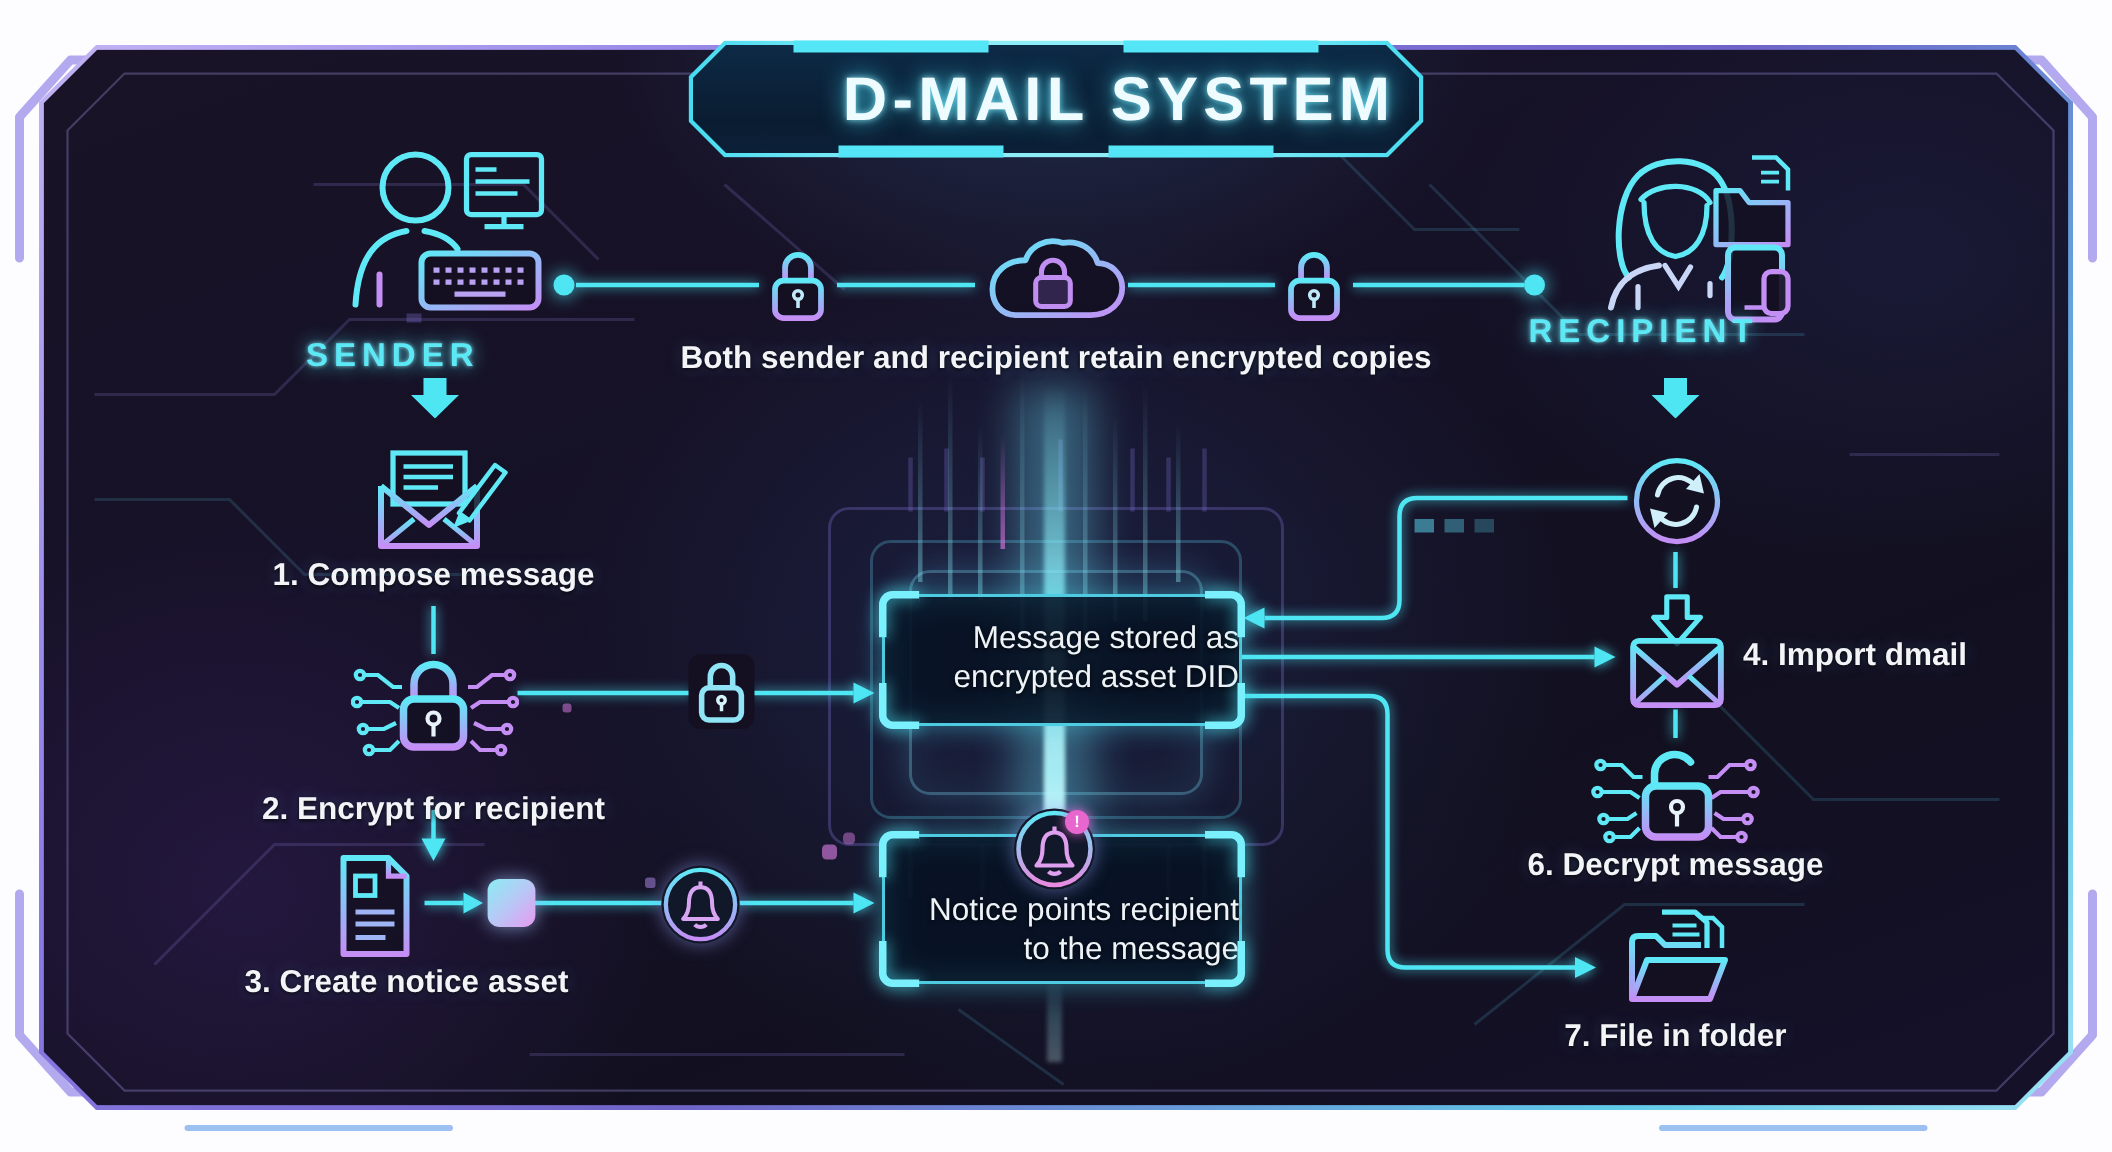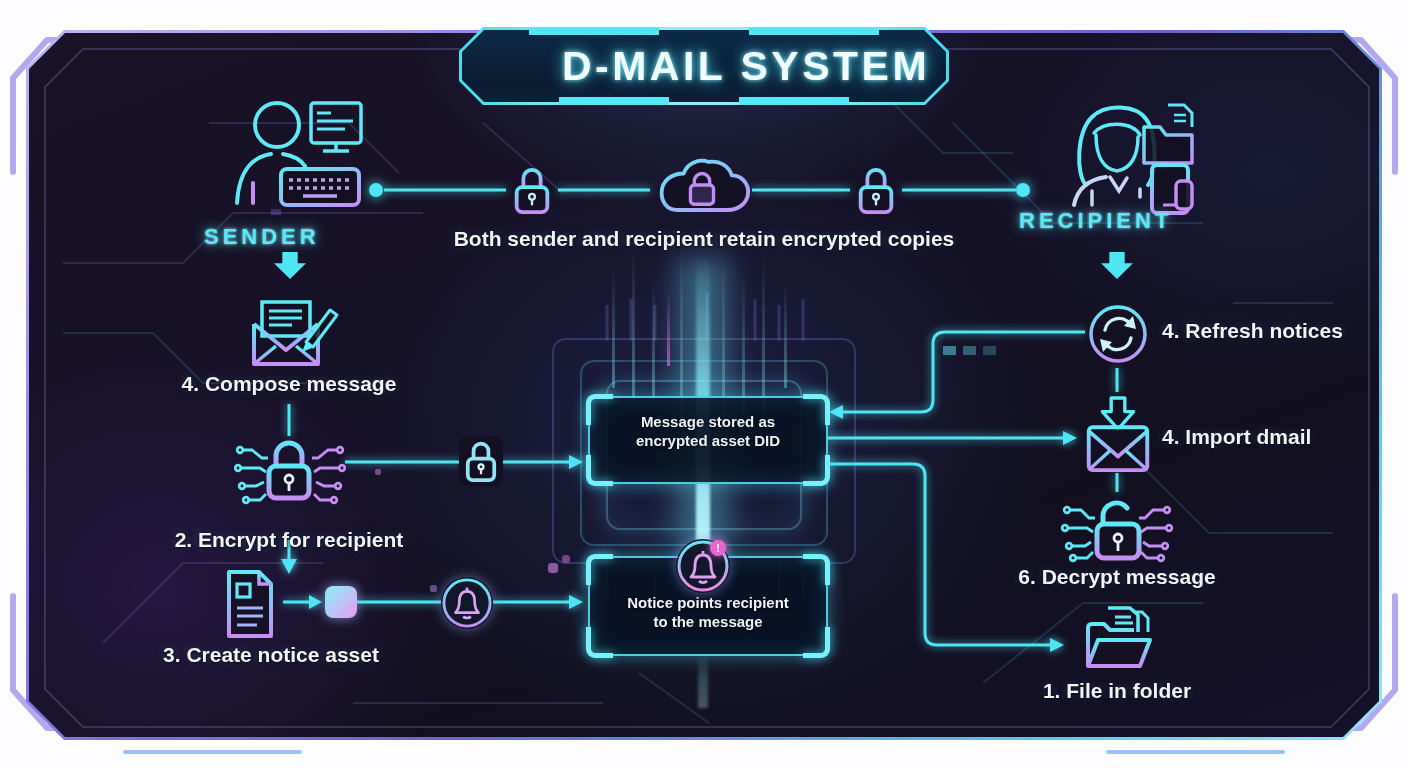--- a/index.html
+++ b/index.html
@@ -52,22 +52,22 @@
   .seclabel{color:#5ce8f5;font-weight:700;font-size:22px;letter-spacing:4px;z-index:4;
     text-shadow:0 0 12px rgba(80,230,245,.85),0 0 3px rgba(160,245,255,.8);}
   .steplabel{color:#f2f4f7;font-weight:700;font-size:21px;z-index:4;white-space:nowrap;
     text-shadow:0 1px 3px rgba(0,0,0,.85),0 0 10px rgba(120,190,255,.25);}
   .center{text-align:center}
   .caption{color:#f2f4f7;font-weight:700;font-size:21px;text-align:center;z-index:4;
     text-shadow:0 1px 3px rgba(0,0,0,.85),0 0 10px rgba(120,190,255,.25);}
   
   .gbox{background:rgba(8,18,36,.92);border:2px solid rgba(86,224,245,.9);border-radius:10px;z-index:4;
     box-shadow:0 0 18px rgba(73,223,242,.45),inset 0 0 26px rgba(73,223,242,.14);}
-  .gbox .txt{position:absolute;left:0;right:0;color:#eef3f8;font-weight:700;font-size:15px;line-height:1.26;
-    text-align:center;white-space:pre-line;text-shadow:0 1px 3px rgba(0,0,0,.8);}
+  .gbox .txt{position:absolute;left:0;right:0;color:#eef3f8;font-weight:400;font-size:21px;line-height:1.26;
+    text-align:right;white-space:pre-line;text-shadow:0 1px 3px rgba(0,0,0,.8);}
   .br{position:absolute;width:22px;height:26px;border:0 solid #79f0fb;z-index:5;
     filter:drop-shadow(0 0 5px rgba(79,230,244,.8));}
   .br.tl{left:-4px;top:-4px;border-left-width:5px;border-top-width:5px;border-top-left-radius:9px}
   .br.tr{right:-4px;top:-4px;border-right-width:5px;border-top-width:5px;border-top-right-radius:9px}
   .br.bl{left:-4px;bottom:-4px;border-left-width:5px;border-bottom-width:5px;border-bottom-left-radius:9px}
   .br.brc{right:-4px;bottom:-4px;border-right-width:5px;border-bottom-width:5px;border-bottom-right-radius:9px}
   
   #banner{position:absolute;left:459px;top:27px;width:490px;height:78px;z-index:6;
     clip-path:polygon(24px 0,calc(100% - 24px) 0,100% 24px,100% calc(100% - 24px),calc(100% - 24px) 100%,24px 100%,0 calc(100% - 24px),0 24px);
     background:linear-gradient(90deg,#46dbf0,#8deef8 30%,#8deef8 70%,#46dbf0);
@@ -273,21 +273,21 @@
 
   <svg class="abs ct" style="left:248px;top:294px" width="92" height="76" viewBox="0 0 92 76">
     <rect x="14" y="8" width="48" height="34" fill="rgba(20,16,34,.8)" stroke="#5fe9f6" stroke-width="3.5"></rect>
     <path d="M21,17 H54 M21,24 H54 M21,31 H44" stroke="#5fe9f6" stroke-width="3"></path>
     <path d="M6,30 V70 H70 V30" fill="none" stroke="url(#gCP)" stroke-width="4" stroke-linejoin="round"></path>
     <path d="M6,30 L38,56 L70,30" fill="none" stroke="url(#gCP)" stroke-width="4" stroke-linejoin="round"></path>
     <path d="M6,70 L28,52 M70,70 L48,52" stroke="url(#gCP)" stroke-width="3.5"></path>
     <path d="M58,48 L82,16 L89,21 L65,53 Z" fill="rgba(20,16,34,.8)" stroke="#5fe9f6" stroke-width="3" stroke-linejoin="round"></path>
     <path d="M58,48 L54,58 L64,54 Z" fill="#5fe9f6"></path>
   </svg>
-  <div class="abs steplabel center" style="left:159px;top:372px;width:260px">4. Compose message</div>
+  <div class="abs steplabel center" style="left:159px;top:372px;width:260px">1. Compose message</div>
 
   <svg class="abs ct" style="left:234px;top:436px" width="112" height="74" viewBox="0 0 112 74">
     <g stroke="#5fe9f6" stroke-width="2.8" fill="none">
       <path d="M8,14 H18 L28,22 H34"></path>
         <circle cx="6" cy="14" r="2.8"></circle>
       <path d="M6,32 H26 L32,36"></path>
         <circle cx="4" cy="32" r="2.8"></circle>
       <path d="M10,50 H22 L30,46"></path>
         <circle cx="8" cy="50" r="2.8"></circle>
       <path d="M14,64 H26 L32,58"></path>
@@ -362,21 +362,20 @@
     <span class="badge">!</span>
   </div>
 
   <svg class="abs ct" style="left:1087px;top:303px" width="62" height="62" viewBox="0 0 62 62">
     <circle cx="31" cy="31" r="27" fill="rgba(20,16,34,.6)" stroke="url(#gCP)" stroke-width="3.5"></circle>
     <path d="M18,27 A14,14 0 0 1 43,21" fill="none" stroke="#cfeffa" stroke-width="3.4" stroke-linecap="round"></path>
     <polygon points="46,13 49,26 37,23" fill="#cfeffa"></polygon>
     <path d="M44,35 A14,14 0 0 1 19,41" fill="none" stroke="#cfeffa" stroke-width="3.4" stroke-linecap="round"></path>
     <polygon points="16,49 13,36 25,39" fill="#cfeffa"></polygon>
   </svg>
-  <div class="abs steplabel" style="left:1162px;top:319px">4. Refresh notices</div>
 
   <svg class="abs ct" style="left:1082px;top:396px" width="72" height="78" viewBox="0 0 72 80">
     <path d="M29,2 H43 V16 H52 L36,34 L20,16 H29 Z" fill="none" stroke="#5fe9f6" stroke-width="3.5" stroke-linejoin="round"></path>
     <rect x="6" y="32" width="60" height="44" rx="4" fill="rgba(20,16,34,.8)" stroke="url(#gCP)" stroke-width="4"></rect>
     <path d="M6,36 L36,62 L66,36" fill="none" stroke="url(#gCP)" stroke-width="4" stroke-linejoin="round"></path>
     <path d="M6,76 L28,56 M66,76 L44,56" stroke="url(#gCP)" stroke-width="3.5"></path>
   </svg>
   <div class="abs steplabel" style="left:1162px;top:425px">4. Import dmail</div>
 
   <svg class="abs ct" style="left:1057px;top:496px" width="120" height="70" viewBox="0 0 120 70">
@@ -407,15 +406,15 @@
   </svg>
   <div class="abs steplabel center" style="left:987px;top:565px;width:260px">6. Decrypt message</div>
 
   <svg class="abs ct" style="left:1080px;top:604px" width="78" height="74" viewBox="0 0 78 74">
     <path d="M54,8 H62 L68,14 V28" fill="none" stroke="#5fe9f6" stroke-width="3"></path>
     <path d="M28,4 H50 L58,11 V28" fill="rgba(20,16,34,.8)" stroke="#5fe9f6" stroke-width="3.5" stroke-linejoin="round"></path>
     <path d="M35,13 H51 M35,19 H53" stroke="#5fe9f6" stroke-width="2.8"></path>
     <path d="M8,62 V24 Q8,20 12,20 H24 L30,26 H54" fill="none" stroke="url(#gCP)" stroke-width="4" stroke-linejoin="round"></path>
     <path d="M8,62 L18,36 H70 L60,62 Z" fill="rgba(20,16,34,.75)" stroke="url(#gCP)" stroke-width="4" stroke-linejoin="round"></path>
   </svg>
-  <div class="abs steplabel center" style="left:987px;top:679px;width:260px">1. File in folder</div>
+  <div class="abs steplabel center" style="left:987px;top:679px;width:260px">7. File in folder</div>
 
 </div>
 
 </body></html>

